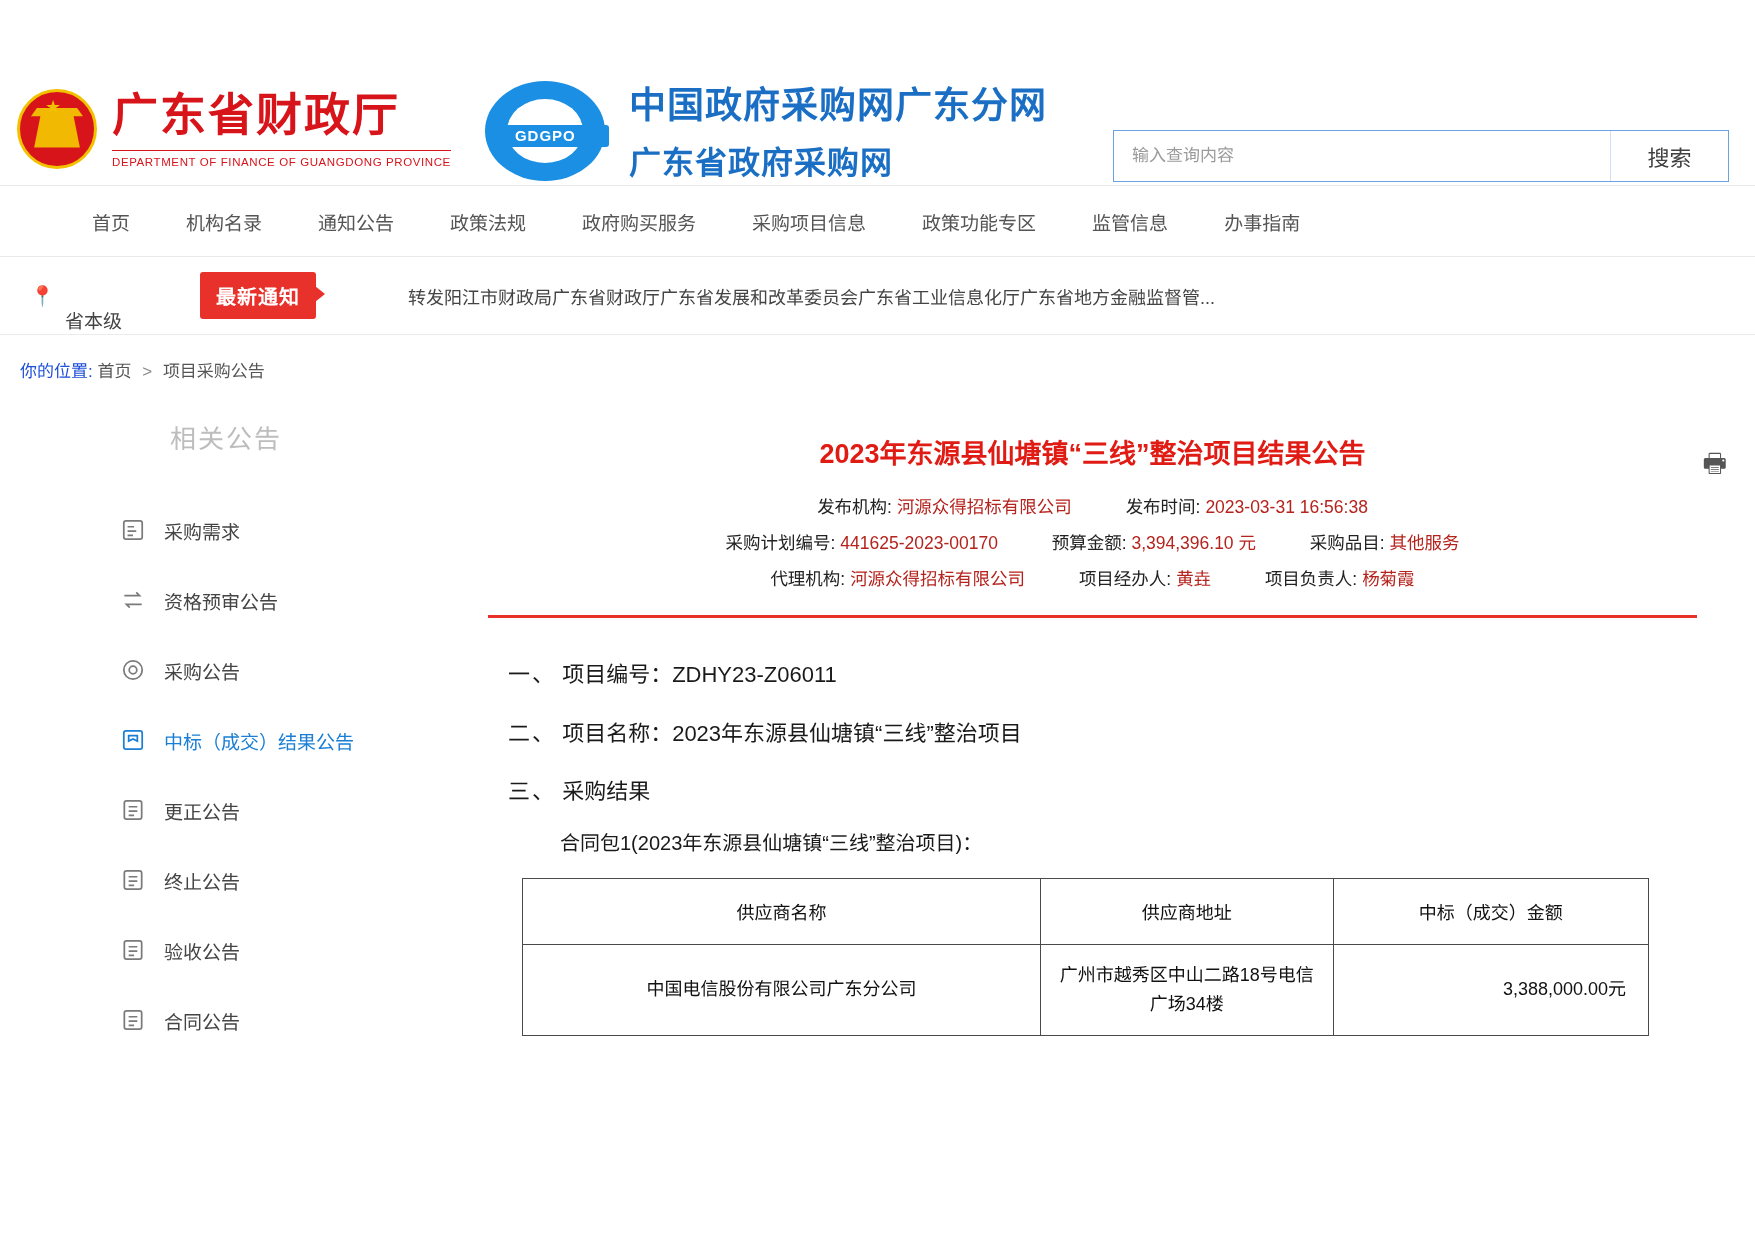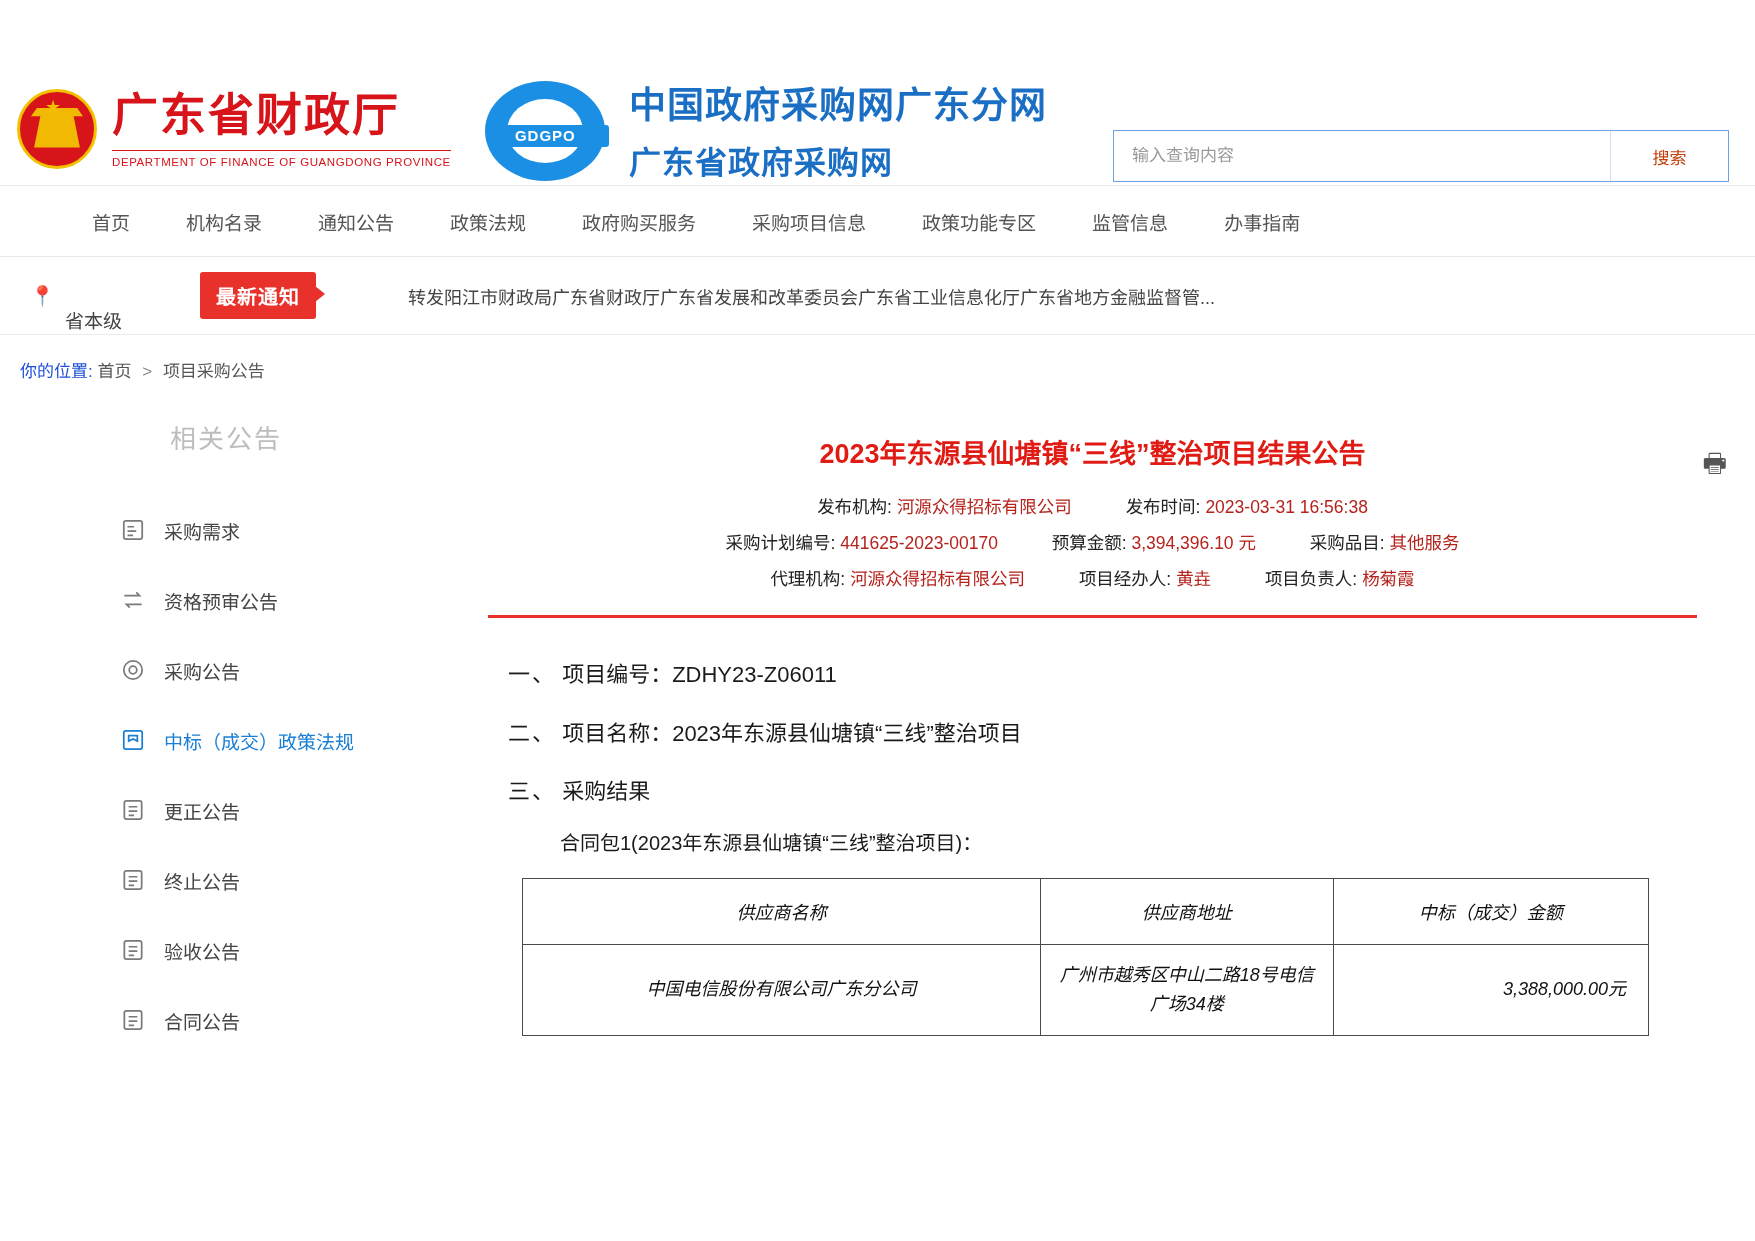--- a/index.html
+++ b/index.html
@@ -156,22 +156,22 @@
     color: #555;
     font-family: "Liberation Sans", sans-serif;
     background: transparent;
   }
   .search-box input::placeholder { color: #9a9a9a; }
   .search-btn {
     width: 118px;
     border: none;
     border-left: 1px solid #cfe0f2;
     background: #fff;
-    color: #c2410c;
-    font-size: 17px;
+    color: #404040;
+    font-size: 22px;
     cursor: pointer;
     font-family: "Liberation Sans", sans-serif;
   }
 
   
   .nav {
     border-top: 1px solid #e9e9e9;
     border-bottom: 1px solid #e9e9e9;
     height: 72px;
     display: flex;
@@ -326,21 +326,20 @@
     margin-left: 14px;
     border-collapse: collapse;
     font-size: 18px;
   }
   table.result th, table.result td {
     border: 1px solid #4a4a4a;
     text-align: center;
     padding: 16px 10px;
     font-weight: normal;
     color: #111;
-    font-style: italic;
   }
   table.result th { height: 66px; }
   table.result td { height: 84px; line-height: 1.6; }
   table.result td.amount { text-align: right; padding-right: 22px; }
   .col-a { width: 46%; }
   .col-b { width: 26%; }
   .col-c { width: 28%; }
 </style>
 </head>
 <body>
@@ -437,21 +436,21 @@
         <span>采购公告</span>
       </div>
 
       <div class="side-item active">
         <span class="ic">
           <svg viewBox="0 0 24 24" width="26" height="26" fill="none" stroke="currentColor" stroke-width="1.6">
             <rect x="3.5" y="3.5" width="17" height="17" rx="2"></rect>
               <path d="M8 8h8v5l-4-2-4 2z"></path>
           </svg>
         </span>
-        <span>中标（成交）政策法规</span>
+        <span>中标（成交）结果公告</span>
       </div>
 
       <div class="side-item">
         <span class="ic">
           <svg viewBox="0 0 24 24" width="26" height="26" fill="none" stroke="currentColor" stroke-width="1.6">
             <rect x="4" y="3.5" width="16" height="17" rx="2"></rect>
               <path d="M8 9h8M8 13h8M8 17h5"></path>
           </svg>
         </span>
         <span>更正公告</span>

